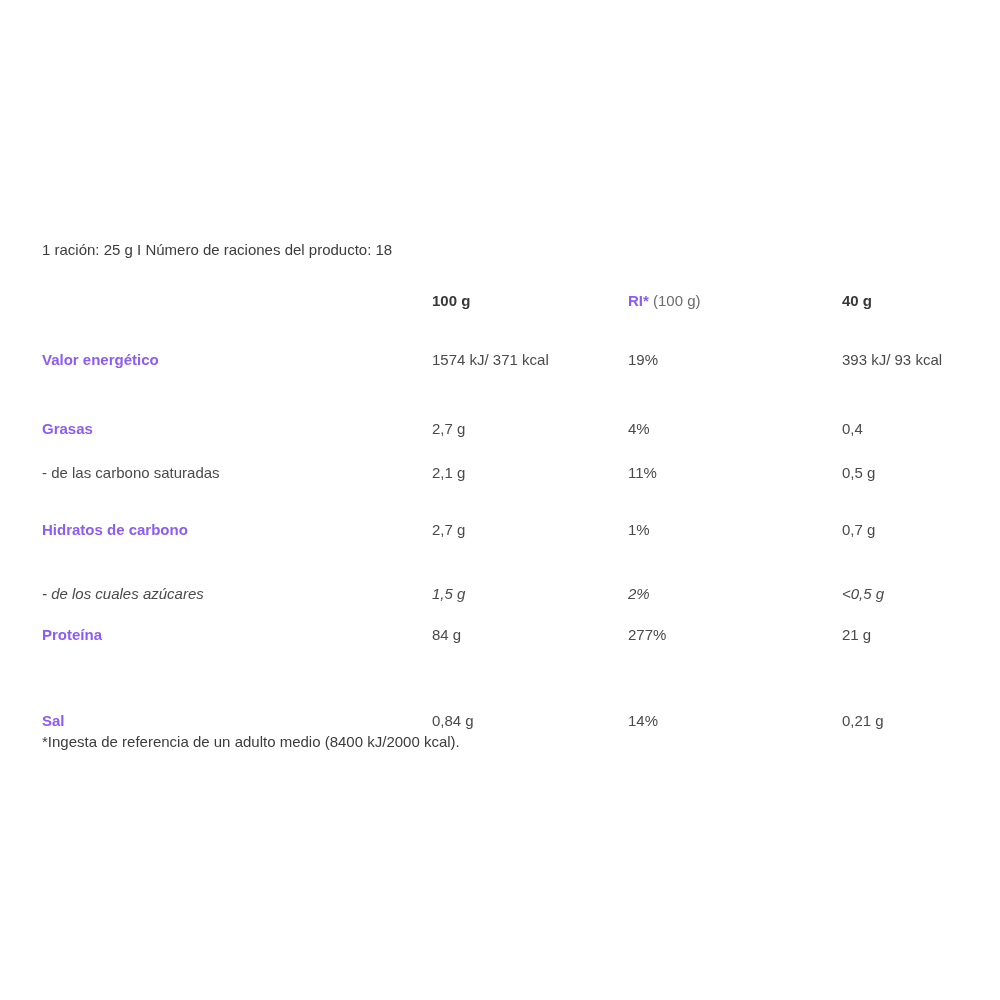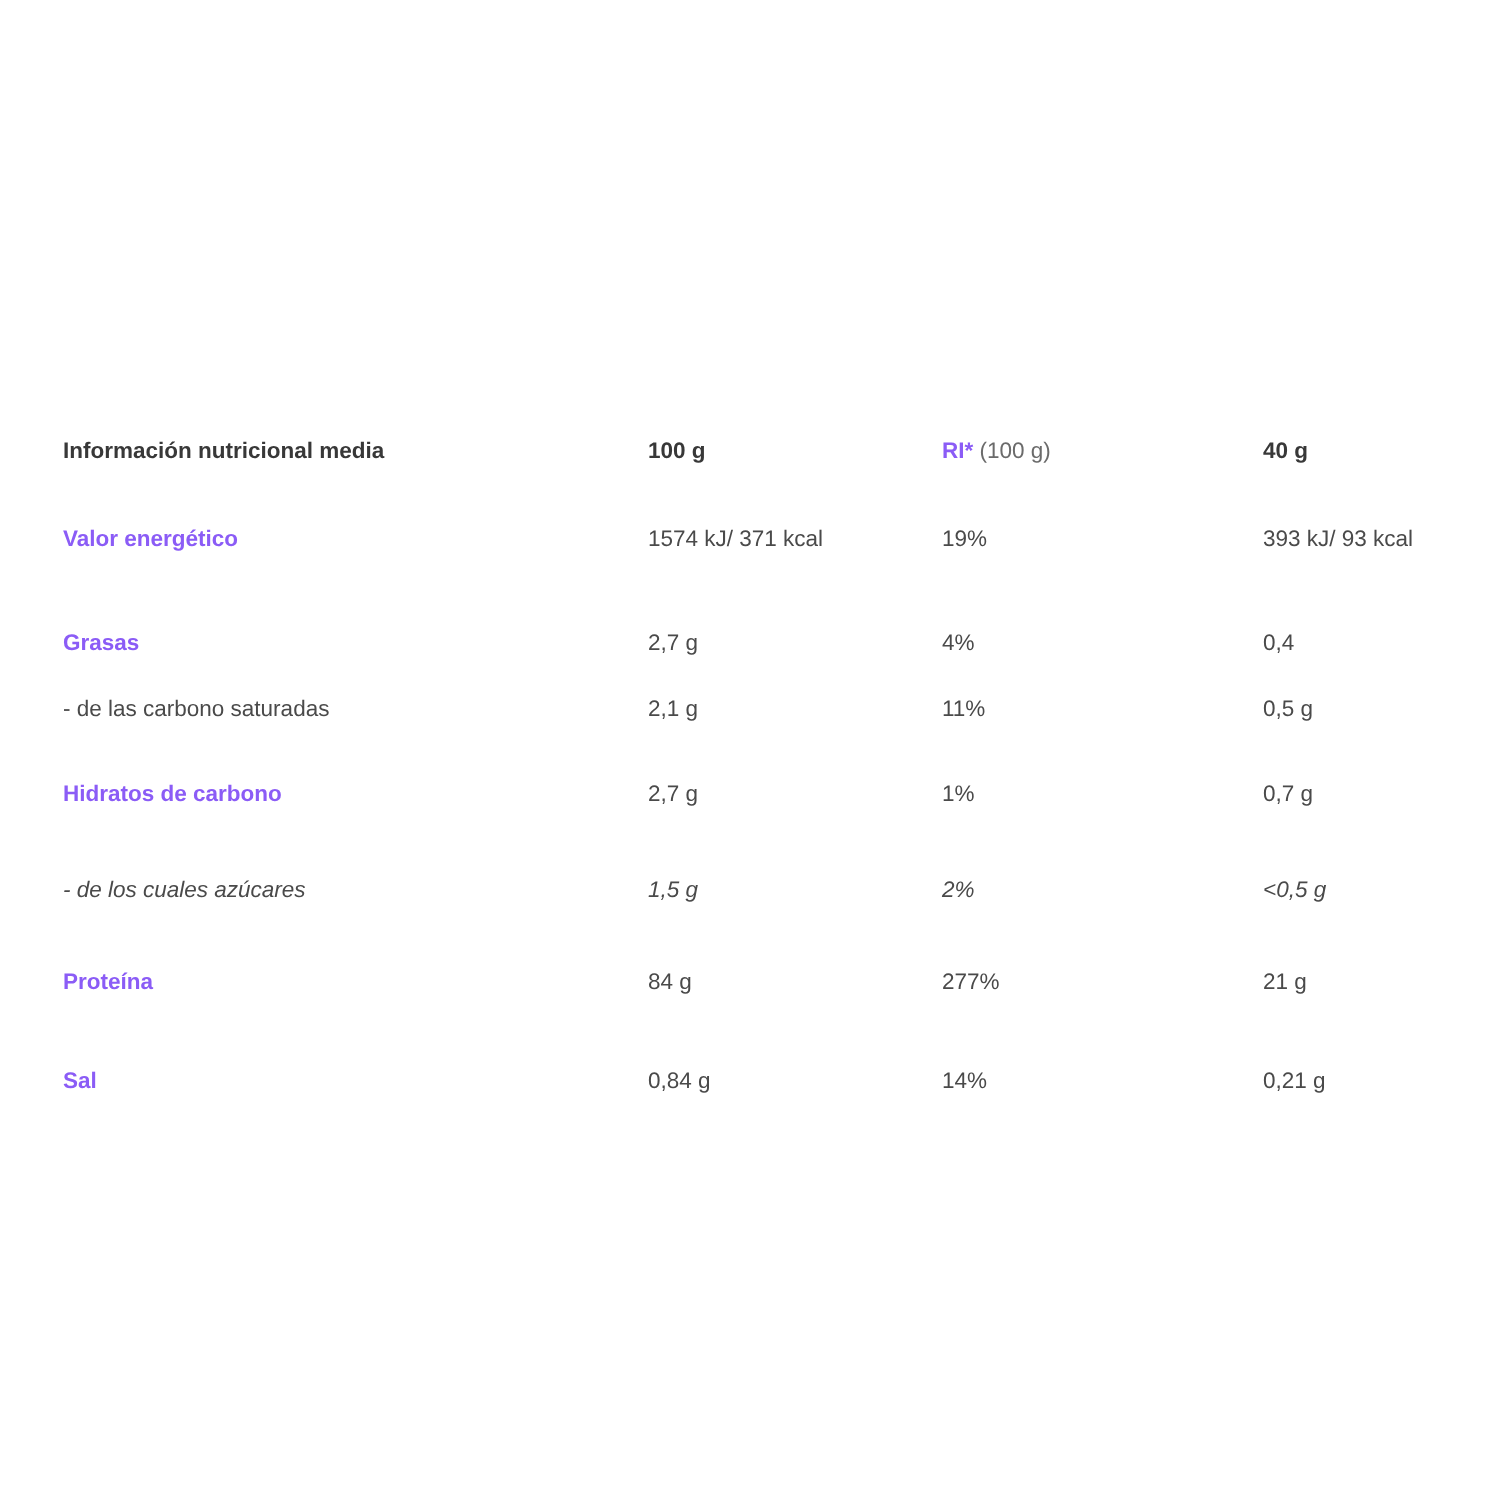--- a/index.html
+++ b/index.html
@@ -54,25 +54,25 @@
     font-size: 15px;
     line-height: 19px;
     color: #3c3c3c;
   }
 </style>
 </head>
 <body>
 
 <div class="canvas">
 
+  <div class="serving-line">1 ración: 25 g I Número de raciones del producto: 18</div>
 
   <div class="nutrition-table">
 
     <div class="t-row header-row" style="top:4px;">
-      <span class="c1">Información nutricional media</span>
       <span class="c2">100 g</span>
       <span class="c3"><span class="bold">RI*</span> <span class="muted">(100 g)</span></span>
       <span class="c4">40 g</span>
     </div>
 
     <div class="t-row" style="top:63px;">
       <span class="c1 bold">Valor energético</span>
       <span class="c2">1574 kJ/ 371 kcal</span>
       <span class="c3">19%</span>
       <span class="c4">393 kJ/ 93 kcal</span>
@@ -99,30 +99,31 @@
       <span class="c4">0,7 g</span>
     </div>
 
     <div class="t-row" style="top:297px;font-style:italic;">
       <span class="c1">- de los cuales azúcares</span>
       <span class="c2">1,5 g</span>
       <span class="c3">2%</span>
       <span class="c4">&lt;0,5 g</span>
     </div>
 
-    <div class="t-row" style="top:358px;padding-left:30px;">
+    <div class="t-row" style="top:338px;padding-left:30px;">
       <span class="c1 bold">Proteína</span>
       <span class="c2">84 g</span>
       <span class="c3">277%</span>
       <span class="c4">21 g</span>
     </div>
 
     <div class="t-row" style="top:424px;">
       <span class="c1 bold">Sal</span>
       <span class="c2">0,84 g</span>
       <span class="c3">14%</span>
       <span class="c4">0,21 g</span>
     </div>
 
   </div>
 
+  <div class="footnote">*Ingesta de referencia de un adulto medio (8400 kJ/2000 kcal).</div>
 
 </div>
 
 </body></html>

